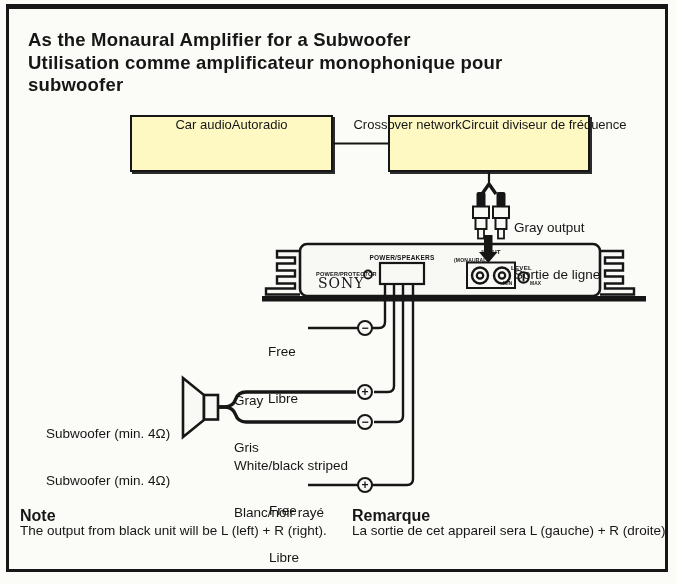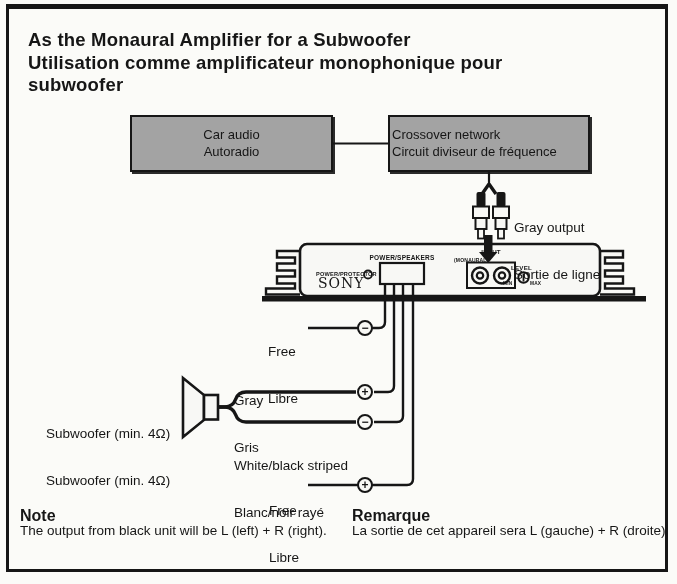--- a/index.html
+++ b/index.html
@@ -13,24 +13,24 @@
     position:absolute;left:6px;top:4px;width:662px;height:568px;
     box-sizing:border-box;border:3px solid #161616;border-top-width:5px;
   }
   .title{
     position:absolute;left:28px;top:13px;
     font-size:18.5px;font-weight:bold;line-height:22.5px;letter-spacing:.2px;margin-top:16px;
   }
   .title span{display:block;white-space:pre;}
   .box{
     position:absolute;box-sizing:border-box;height:57px;
-    border:2px solid #161616;background:#a3a3a3;
+    border:2px solid #161616;background:#fef9c3;
     box-shadow:2px 2px 0 #2b2b2b;
     font-size:13px;line-height:16.5px;
-    display:flex;flex-direction:column;justify-content:center;
+    display:flex;flex-direction:row;justify-content:center;
   }
   .box span{display:block;white-space:pre;}
   .box.centered{text-align:center;}
   .lbl{position:absolute;font-size:13.5px;line-height:15.5px;white-space:pre;z-index:2;}
   .lbl span{display:block;}
   .tiny{position:absolute;font-weight:bold;white-space:pre;z-index:2;letter-spacing:.2px;}
   .sony{
     position:absolute;left:318px;top:275px;z-index:2;
     font-family:"DejaVu Serif",serif;font-weight:normal;font-size:14px;letter-spacing:1px;
   }

